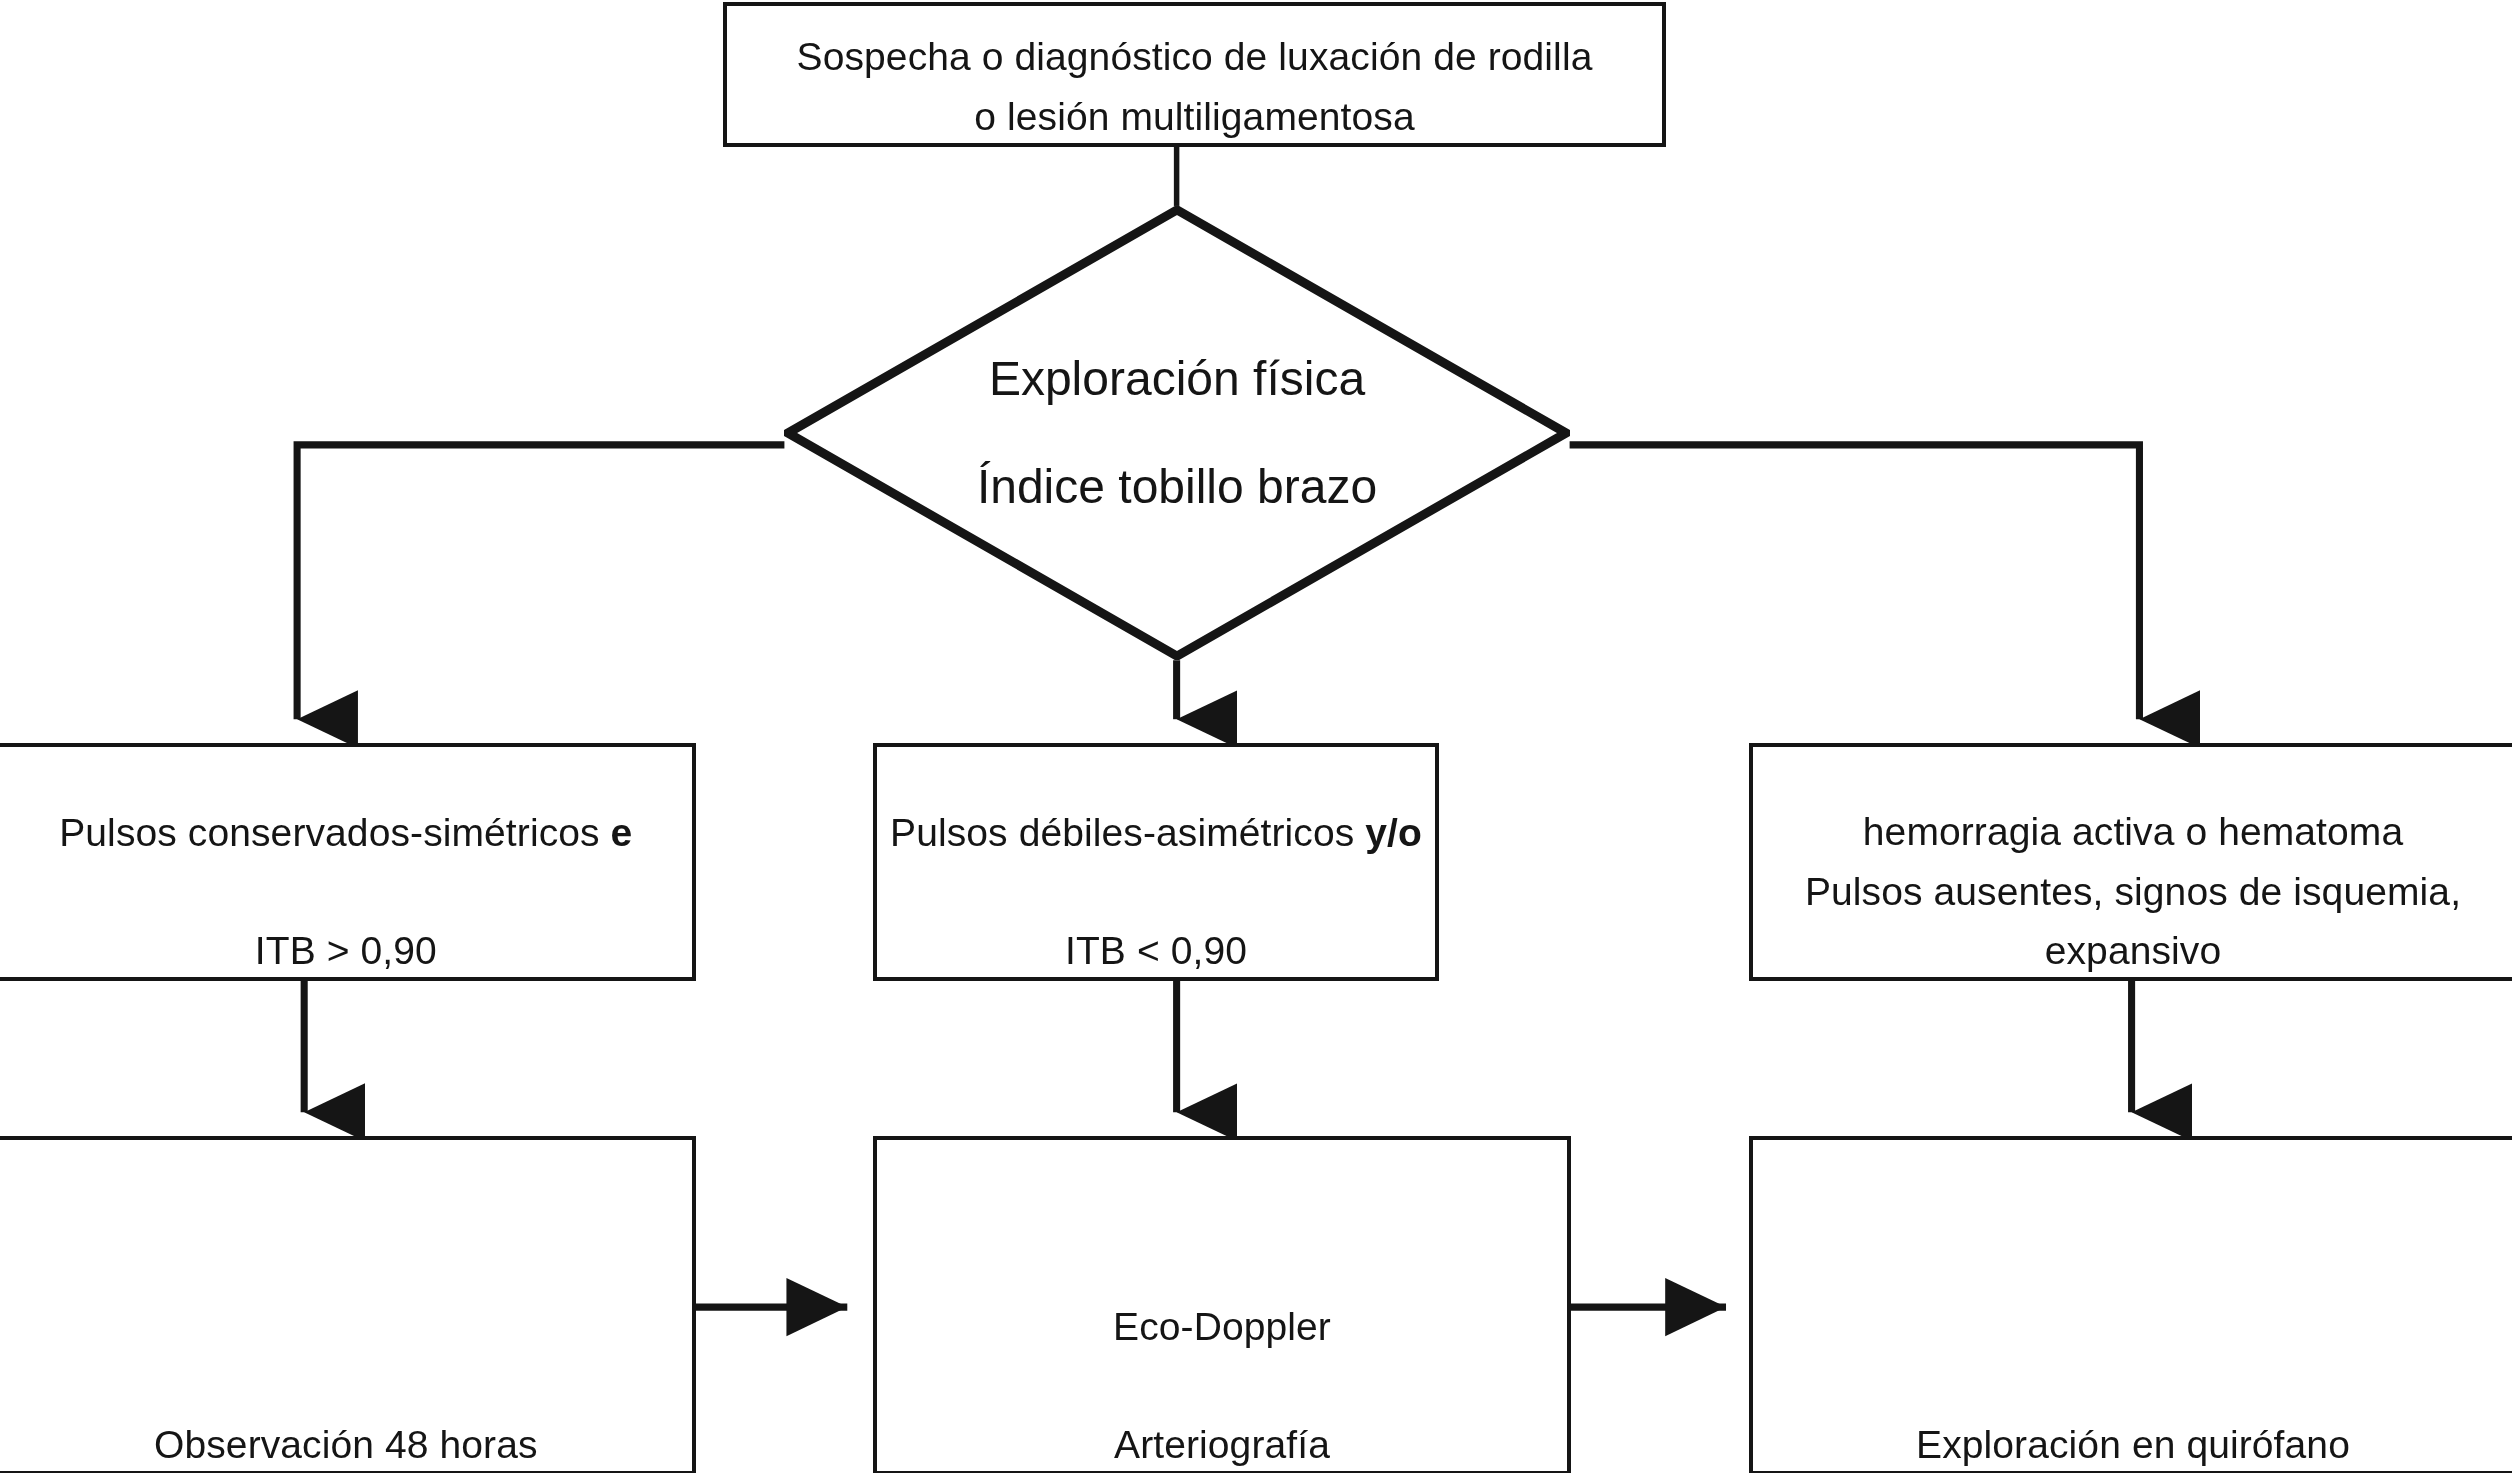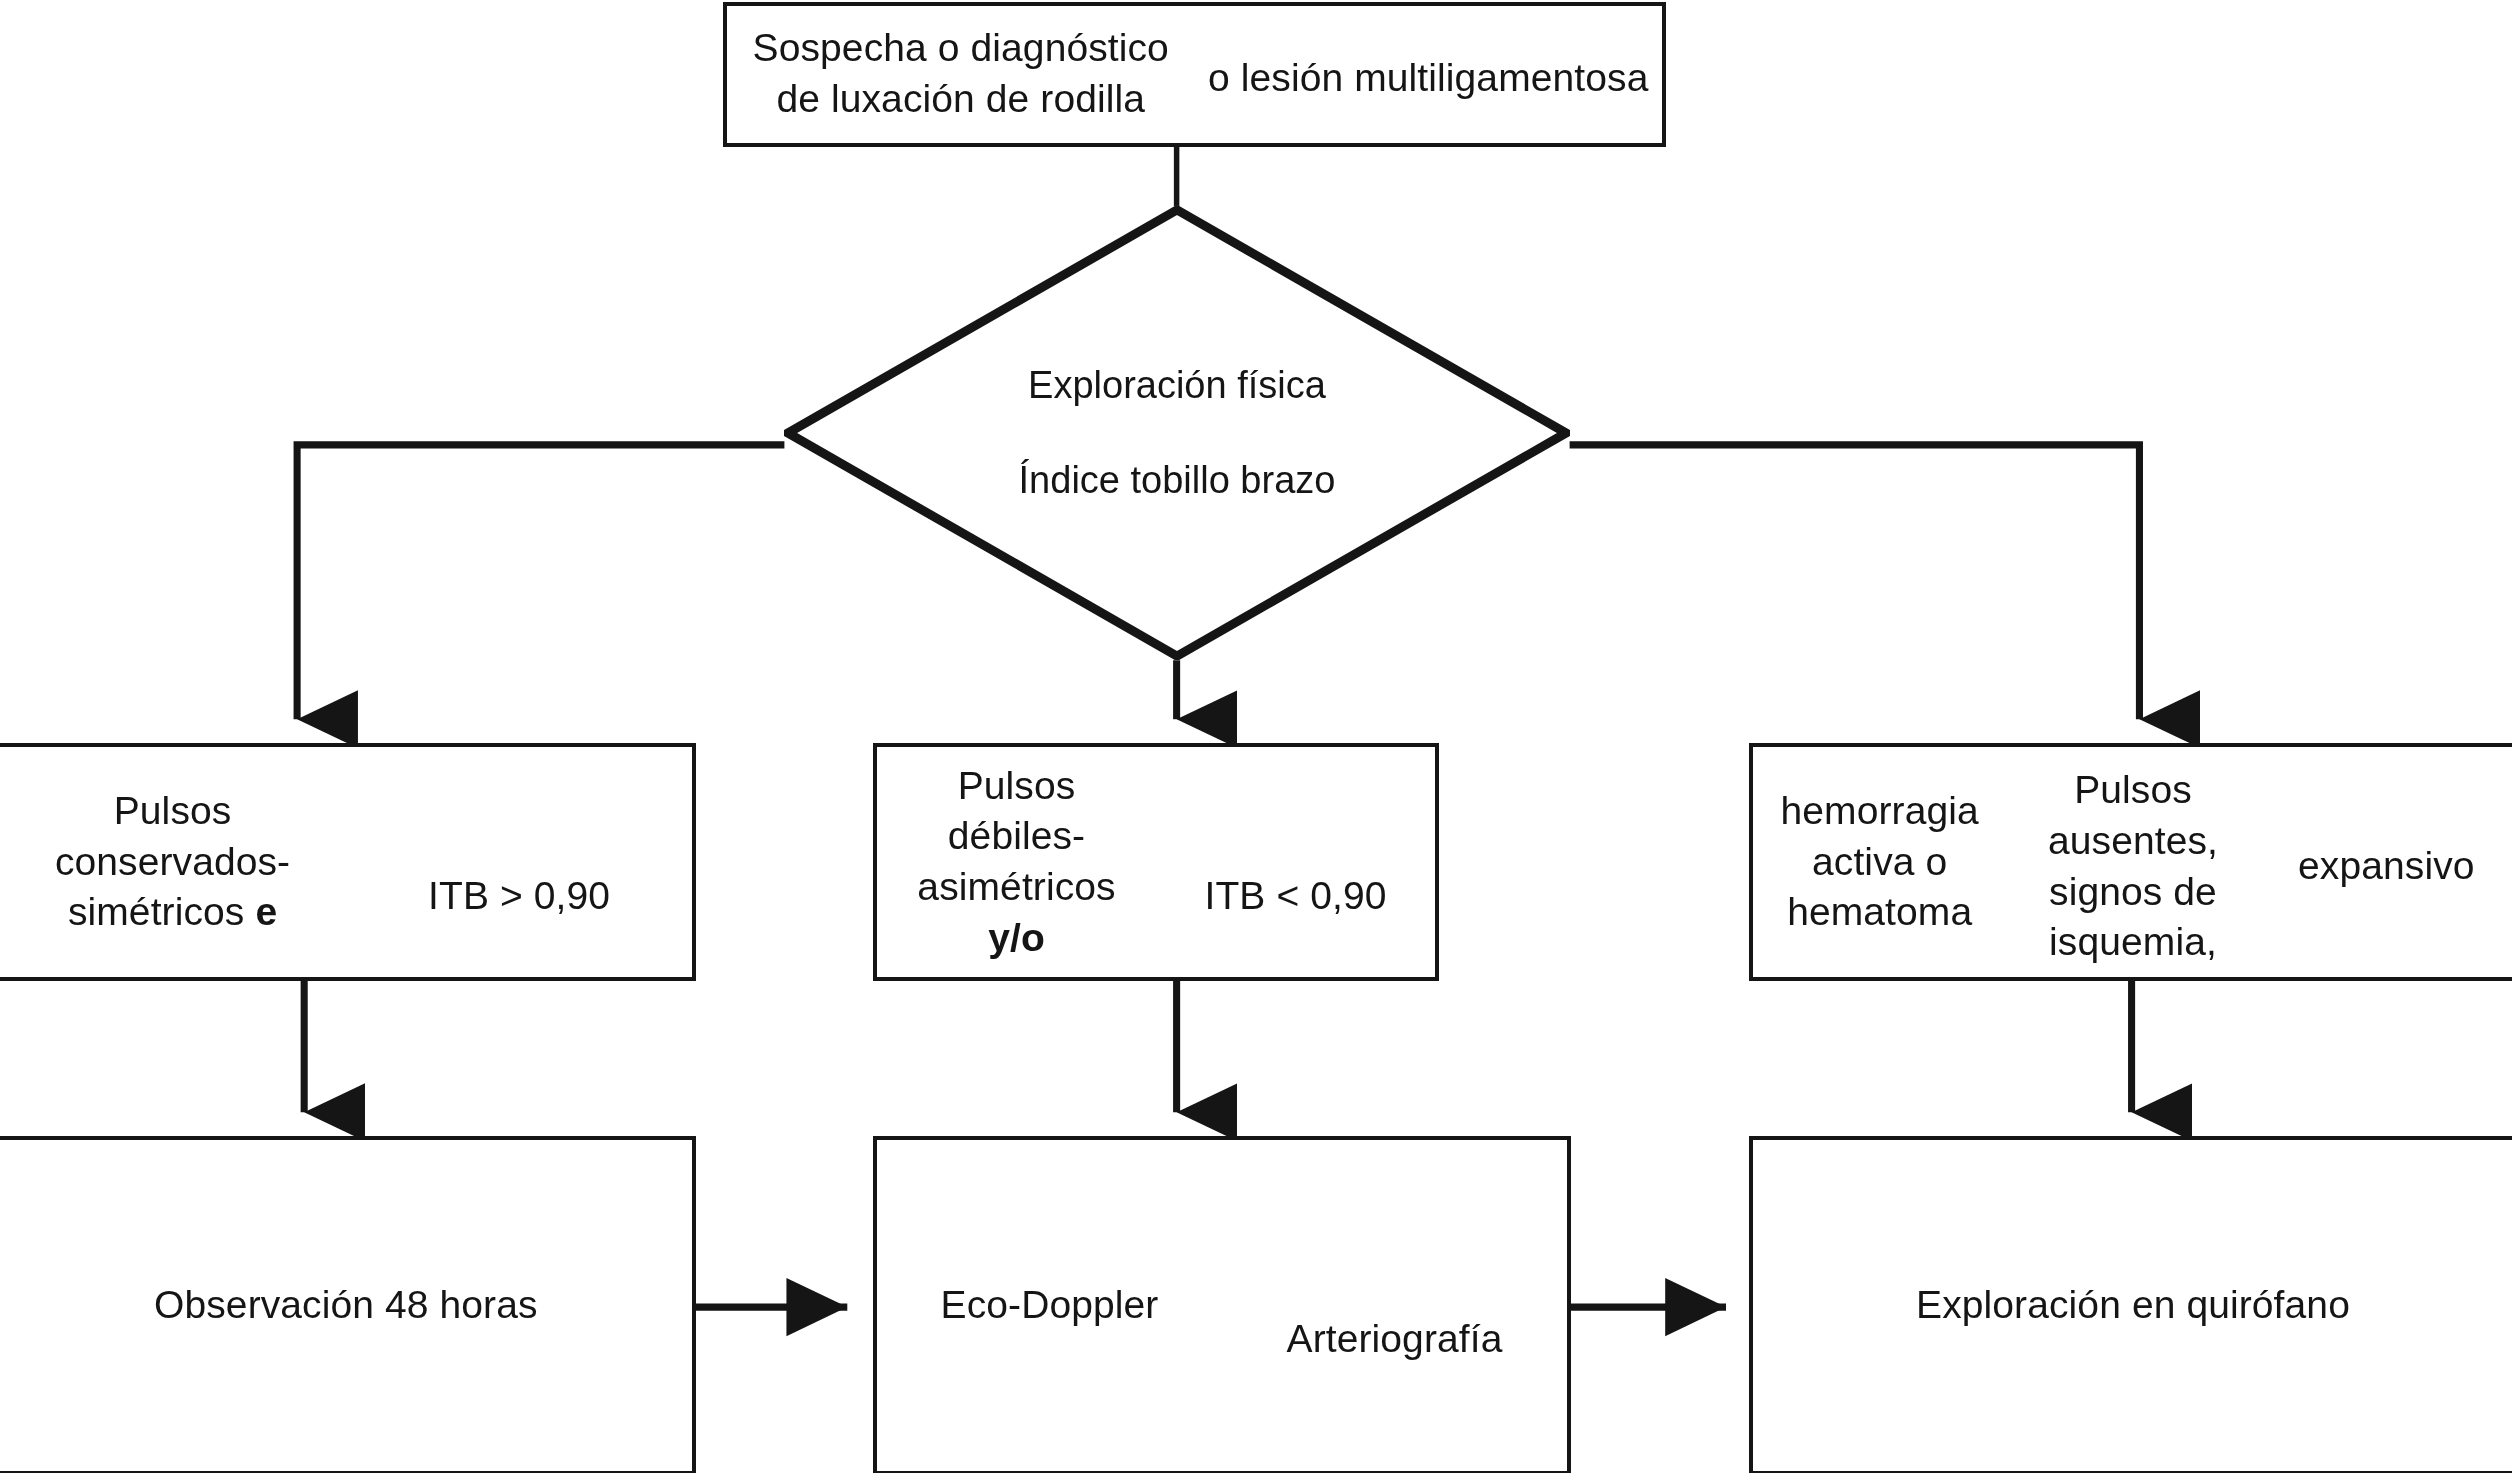--- a/index.html
+++ b/index.html
@@ -24,23 +24,23 @@
     width: 2512px;
     height: 1473px;
     pointer-events: none;
   }
   .node {
     position: absolute;
     box-sizing: border-box;
     border: 4.7px solid #151515;
     background: #ffffff;
     display: flex;
-    flex-direction: row;
+    flex-direction: column;
     align-items: center;
-    justify-content: flex-start;
+    justify-content: flex-end;
     text-align: center;
     color: #151515;
     font-size: 39px;
     line-height: 1.30;
     letter-spacing: 0.1px;
   }
   .node .line {
     display: block;
     width: 100%;
     padding: 0 12.6px;
@@ -56,21 +56,21 @@
     font-weight: bold;
   }
   .diamond-wrap {
     position: absolute;
     display: flex;
     flex-direction: column;
     align-items: center;
     justify-content: center;
     text-align: center;
     color: #151515;
-    font-size: 38px;
+    font-size: 48px;
     line-height: 1.30;
   }
   .diamond-wrap .dline {
     display: block;
   }
   .diamond-wrap .dline + .dline {
     margin-top: 46px;
   }
   .diamond-shape {
     position: absolute;

